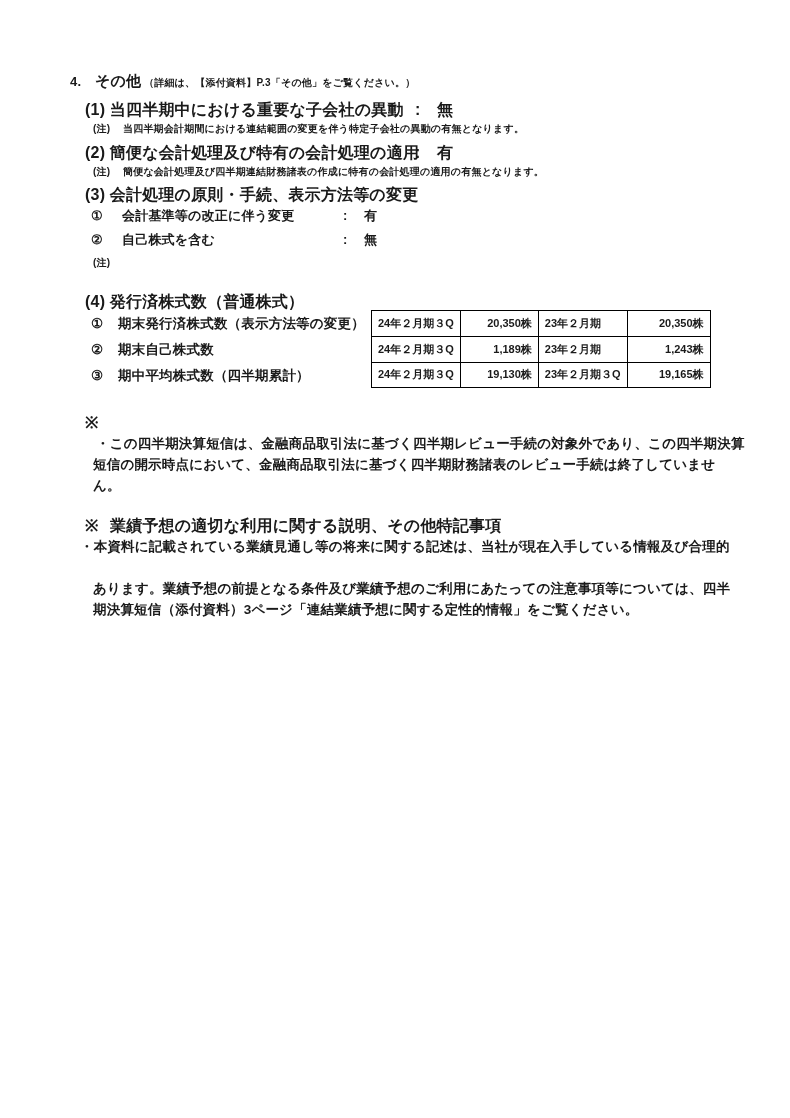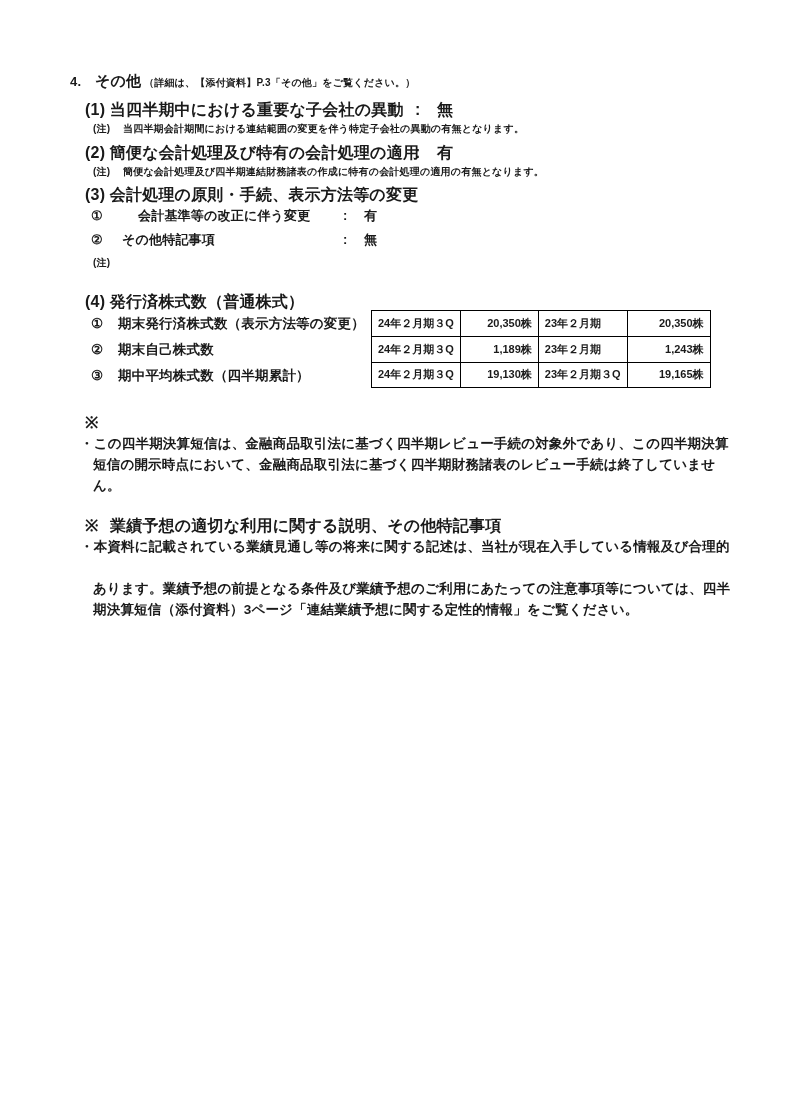--- a/index.html
+++ b/index.html
@@ -57,25 +57,25 @@
   <span class="t fs-small" style="left:123px;top:123px">当四半期会計期間における連結範囲の変更を伴う特定子会社の異動の有無となります。</span>
 
   <span class="t fs-item" style="left:85px;top:144px">(2) 簡便な会計処理及び特有の会計処理の適用</span>
   <span class="t fs-item" style="left:415px;top:144px">:</span>
   <span class="t fs-item" style="left:437px;top:144px">有</span>
   <span class="t fs-small" style="left:93px;top:166px">(注)</span>
   <span class="t fs-small" style="left:123px;top:166px">簡便な会計処理及び四半期連結財務諸表の作成に特有の会計処理の適用の有無となります。</span>
 
   <span class="t fs-item" style="left:85px;top:186px">(3) 会計処理の原則・手続、表示方法等の変更</span>
   <span class="t fs-sub" style="left:91px;top:209px">①</span>
-  <span class="t fs-sub" style="left:138px;top:209px">会計基準等の改正に伴う変更</span>
+  <span class="t fs-sub" style="left:122px;top:209px">会計基準等の改正に伴う変更</span>
   <span class="t fs-sub" style="left:343px;top:209px">:</span>
   <span class="t fs-sub" style="left:364px;top:209px">有</span>
   <span class="t fs-sub" style="left:91px;top:233px">②</span>
-  <span class="t fs-sub" style="left:122px;top:233px">その他特記事項</span>
+  <span class="t fs-sub" style="left:122px;top:233px">自己株式を含む</span>
   <span class="t fs-sub" style="left:343px;top:233px">:</span>
   <span class="t fs-sub" style="left:364px;top:233px">無</span>
   <span class="t fs-small" style="left:93px;top:257px">(注)</span>
 
   <span class="t fs-item" style="left:85px;top:293px">(4) 発行済株式数（普通株式）</span>
 
   <span class="t fs-rowlab" style="left:91px;top:316px">①</span>
   <span class="t fs-rowlab" style="left:118px;top:316px">期末発行済株式数（表示方法等の変更）</span>
   <span class="t fs-rowlab" style="left:91px;top:342px">②</span>
   <span class="t fs-rowlab" style="left:118px;top:342px">期末自己株式数</span>
@@ -105,21 +105,21 @@
     <tr>
       <td class="period">24年２月期３Q</td>
       <td class="value">19,130株</td>
       <td class="period">23年２月期３Q</td>
       <td class="value">19,165株</td>
     </tr>
   </tbody>
     </table>
 
   <span class="t fs-item" style="left:85px;top:414px">※</span>
-  <span class="t fs-body" style="left:80px;top:436px">・この四半期決算短信は、金融商品取引法に基づく四半期レビュー手続の対象外であり、この四半期決算</span>
+  <span class="t fs-body" style="left:96px;top:436px">・この四半期決算短信は、金融商品取引法に基づく四半期レビュー手続の対象外であり、この四半期決算</span>
   <span class="t fs-body" style="left:93px;top:457px">短信の開示時点において、金融商品取引法に基づく四半期財務諸表のレビュー手続は終了していませ</span>
   <span class="t fs-body" style="left:93px;top:478px">ん。</span>
 
   <span class="t fs-item" style="left:85px;top:517px">※</span>
   <span class="t fs-item" style="left:110px;top:517px">業績予想の適切な利用に関する説明、その他特記事項</span>
   <span class="t fs-body" style="left:80px;top:539px">・本資料に記載されている業績見通し等の将来に関する記述は、当社が現在入手している情報及び合理的</span>
   <span class="t fs-body" style="left:93px;top:581px">あります。業績予想の前提となる条件及び業績予想のご利用にあたっての注意事項等については、四半</span>
   <span class="t fs-body" style="left:93px;top:602px">期決算短信（添付資料）3ページ「連結業績予想に関する定性的情報」をご覧ください。</span>
 
 </div>

